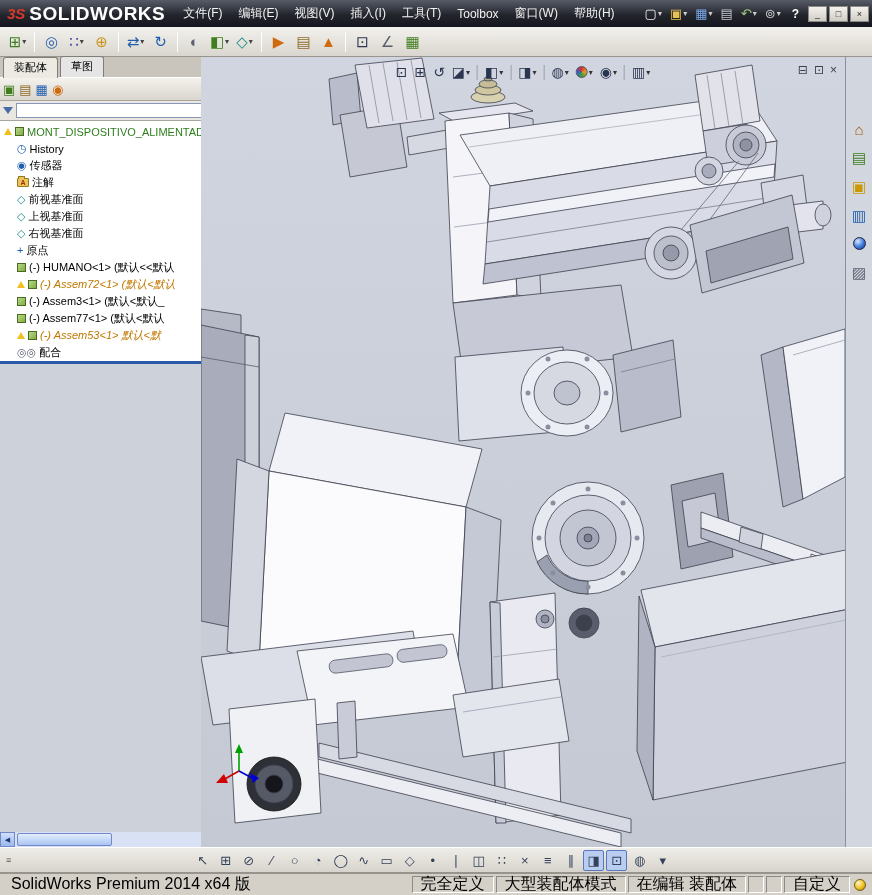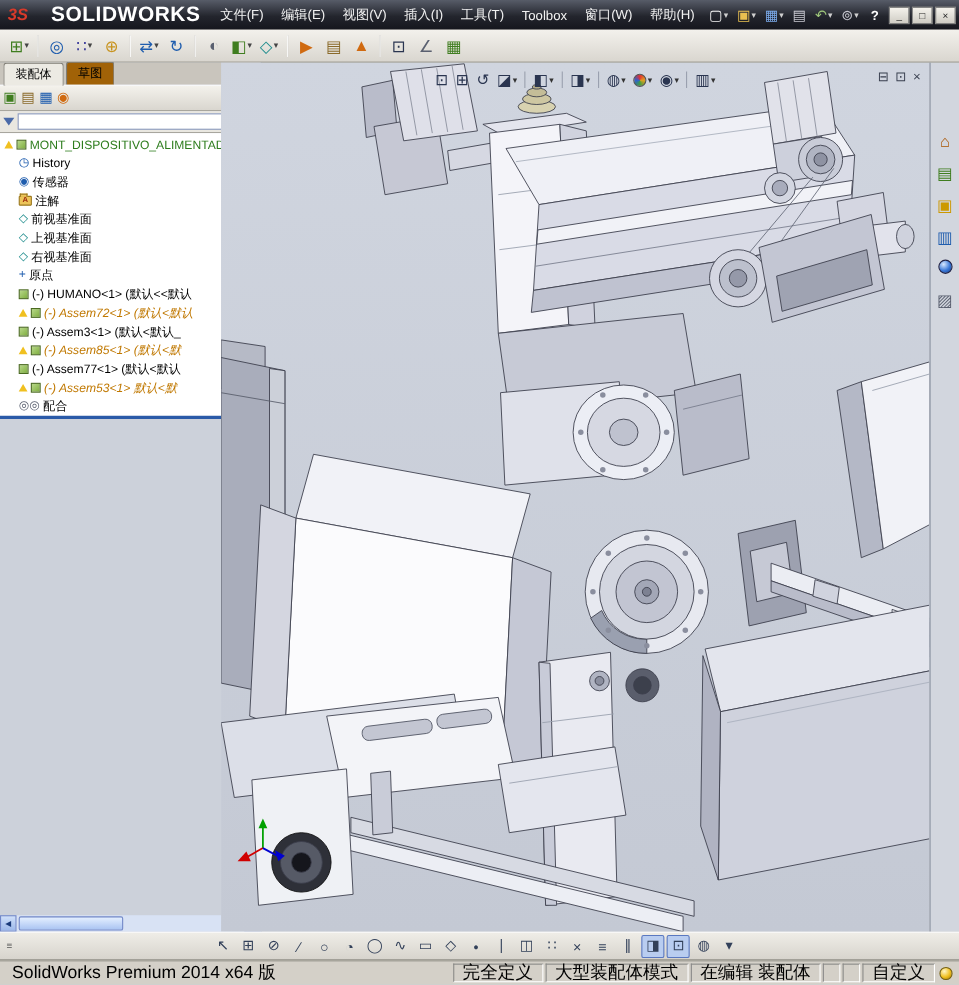--- a/index.html
+++ b/index.html
@@ -4,21 +4,21 @@
 <style>
   * { margin:0; padding:0; box-sizing:border-box; }
   html,body { width:872px; height:895px; overflow:hidden; }
   body { font-family:"Liberation Sans","DejaVu Sans",sans-serif; font-size:11px; background:#d4d0c8; position:relative; color:#000; }
   #app { position:absolute; inset:0; }
 
   
   .titlebar { position:absolute; top:0; left:0; right:0; height:27px;
     background:linear-gradient(#575c68,#23252d 55%,#15161d);
     display:flex; align-items:center; color:#fff; padding:0 3px; }
-  .logo { display:flex; align-items:center; margin:0 10px 0 4px; gap:21px; }
+  .logo { display:flex; align-items:center; margin:0 10px 0 4px; gap:4px; }
   .logo-mark { color:#d83a2a; font-weight:bold; font-style:italic; font-size:15px; }
   .logo-text { font-weight:bold; font-size:19px; letter-spacing:.5px; }
   .menu-item { padding:4px 8px; font-size:12px; color:#f2f2f2; cursor:default; }
   .tb-spacer { flex:1; }
   .qbtn { display:flex; align-items:center; padding:2px 3px; margin:0 1px; color:#e8e8e8; font-size:13px; }
   .qbtn .dd { font-size:8px; margin-left:1px; color:#cfcfcf; }
   .q-new { color:#f0f0f0; } .q-open { color:#e8c050; } .q-save { color:#7aa8e8; }
   .q-print { color:#c8c8d0; } .q-undo { color:#9ec87a; } .q-options { color:#c8c8d0; }
   .q-help { color:#fff; font-weight:bold; font-size:12px; padding:2px 6px; }
   .winbtn { width:19px; height:16px; margin-left:2px; background:linear-gradient(#f4f2ec,#cfccc4);
@@ -35,21 +35,21 @@
 
   .c-green{color:#3f7d1f} .c-blue{color:#1f5dae} .c-teal{color:#1f8d8d}
   .c-orange{color:#d06a10} .c-brown{color:#8a6a2a} .c-gray{color:#5a6070}
   .c-navy{color:#2a3550} .c-indigo{color:#3a3a9a} .c-gold{color:#c89420}
 
   
   .left-panel { position:absolute; top:57px; left:0; width:238px; bottom:48px;
     background:#ccd1da; border-right:1px solid #7a7e88; display:flex; flex-direction:column; }
   .panel-tabs { height:20px; background:#c9c5bd; display:flex; align-items:flex-end; padding:2px 0 0 3px; gap:2px; }
   .ptab { padding:2px 10px 3px; font-size:11px; border:1px solid #807e76; border-bottom:none;
-    border-radius:3px 3px 0 0; background:#a16207; }
+    border-radius:3px 3px 0 0; background:#e5e5e5; }
   .ptab.active { background:#eceae3; position:relative; top:1px; }
   .panel-toolbar { height:24px; background:linear-gradient(#f4f2ec,#d9d6cf);
     border-top:1px solid #fff; border-bottom:1px solid #a8a69e;
     display:flex; align-items:center; padding:0 3px; gap:4px; }
   .pt-icon { font-size:13px; }
   .pt-overflow { margin-left:auto; color:#444; font-size:11px; padding:0 3px; }
   .filter-row { height:20px; background:#e9e7e0; display:flex; align-items:center; padding:1px 3px; gap:3px;
     border-bottom:1px solid #a8a69e; }
   .funnel { width:0; height:0; border-left:5px solid transparent; border-right:5px solid transparent;
     border-top:7px solid #4a6aa8; }
@@ -286,25 +286,20 @@
       <div class="trow indent">
         <span class="twarn"></span>
         <span class="ic-cube"></span>
         <span class="tlabel warn">(-) Assem72&lt;1&gt; (默认&lt;默认</span>
       </div>
       <div class="trow indent">
         <span class="ic-cube"></span>
         <span class="tlabel">(-) Assem3&lt;1&gt; (默认&lt;默认_</span>
       </div>
       <div class="trow indent">
-        <span class="twarn"></span>
-        <span class="ic-cube"></span>
-        <span class="tlabel warn">(-) Assem85&lt;1&gt; (默认&lt;默</span>
-      </div>
-      <div class="trow indent">
         <span class="ic-cube"></span>
         <span class="tlabel">(-) Assem77&lt;1&gt; (默认&lt;默认</span>
       </div>
       <div class="trow indent">
         <span class="twarn"></span>
         <span class="ic-cube"></span>
         <span class="tlabel warn">(-) Assem53&lt;1&gt; 默认&lt;默</span>
       </div>
       <div class="trow indent">
         <span class="ticon c-gray">◎◎</span>

